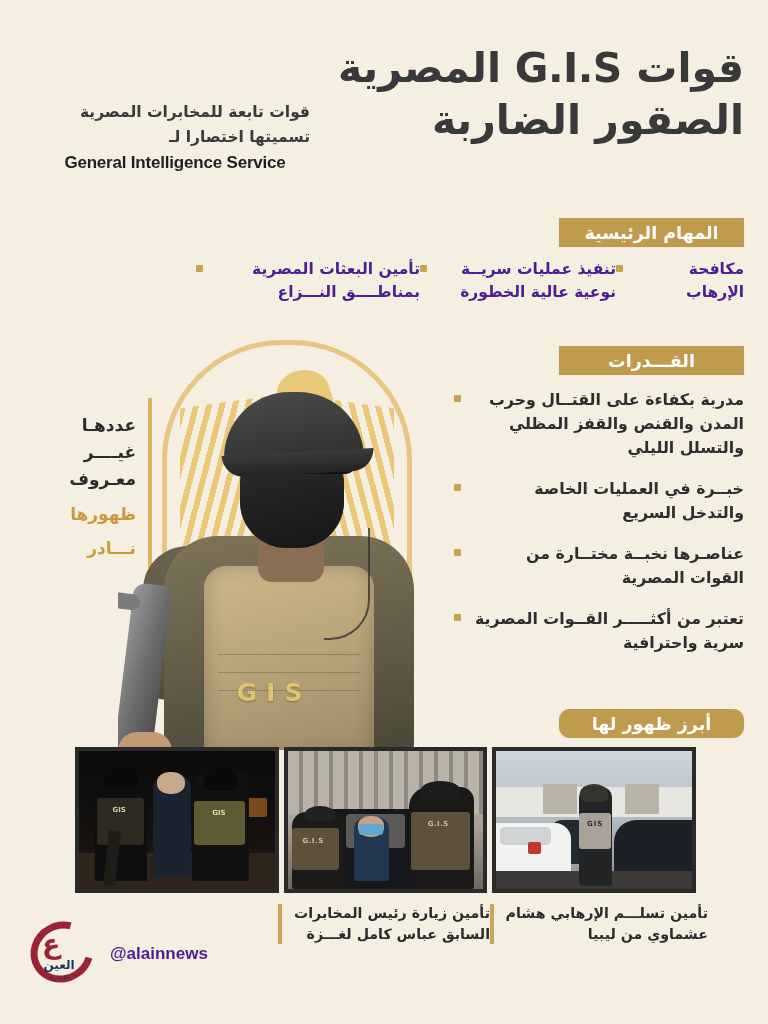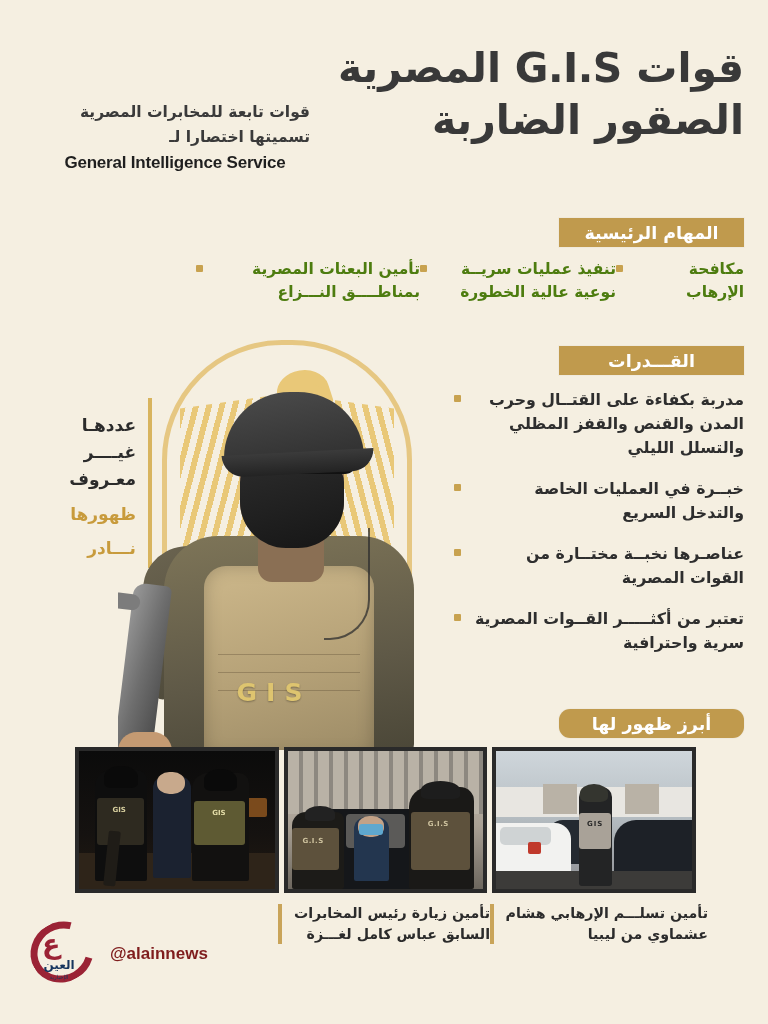--- a/index.html
+++ b/index.html
@@ -48,21 +48,21 @@
   }
   .m-col-0{width:128px;}
   .m-col-1{width:152px;}
   .m-col-2{width:196px;}
   .m-col-3{width:224px;}
   .bullet{
     width:7px;height:7px;background:#C9A košt;background:#C8A24F;
     flex:0 0 7px;margin-top:7px;border-radius:1px;
   }
   .mission-txt{
-    font-size:15.5px;line-height:1.48;color:#4d7c0f;font-weight:600;
+    font-size:15.5px;line-height:1.48;color:#4c1d95;font-weight:600;
     text-align:right;
   }
 
   
   .caps-list{position:absolute;right:24px;top:388px;width:290px;}
   .cap-item{
     display:flex;flex-direction:row-reverse;align-items:flex-start;
     gap:9px;margin-bottom:17px;
   }
   .cap-txt{
@@ -280,21 +280,21 @@
   .logo-word{
     position:absolute;left:6px;bottom:6px;width:62px;text-align:center;
     font-size:12px;font-weight:bold;color:#16355E;letter-spacing:.5px;
   }
   .logo-sub{
     position:absolute;left:6px;bottom:-2px;width:62px;text-align:center;
     font-size:5.5px;color:#16355E;letter-spacing:.3px;
   }
   .handle{
     position:absolute;left:110px;bottom:20px;
-    font-size:17px;font-weight:600;color:#7f1d1d;direction:ltr;
+    font-size:17px;font-weight:600;color:#4c1d95;direction:ltr;
     font-family:"Liberation Sans",sans-serif;
     text-align:center;
   }
 </style>
 </head>
 <body>
 
 <div id="root">
 
   <div class="title-wrap">

